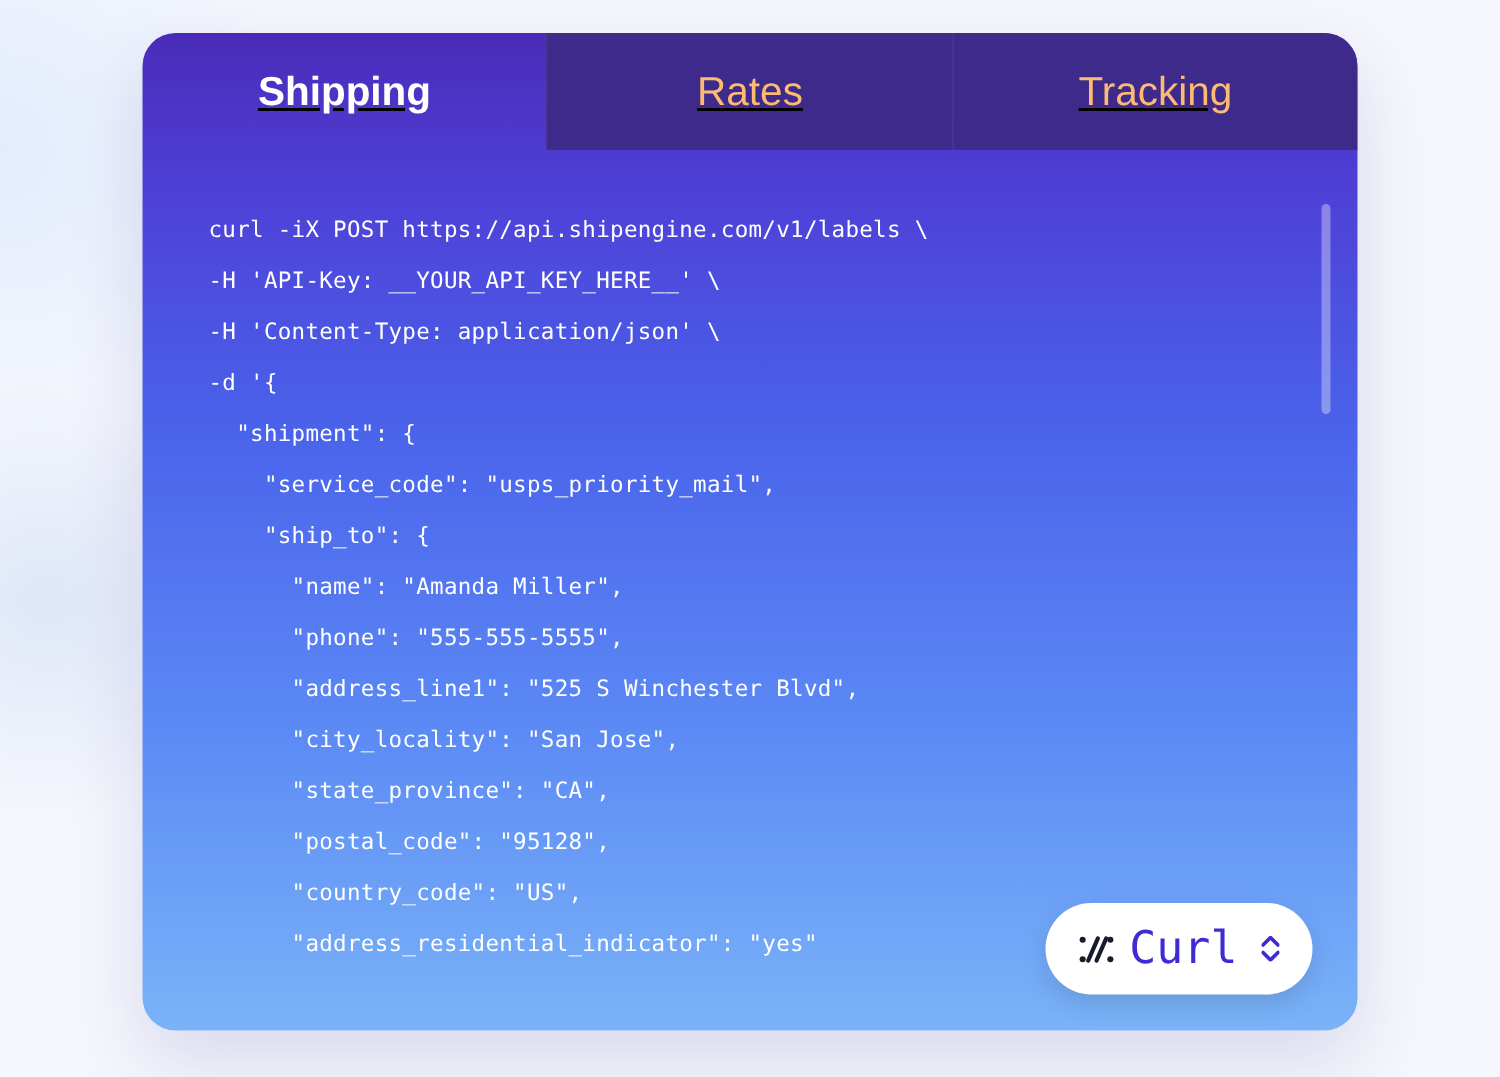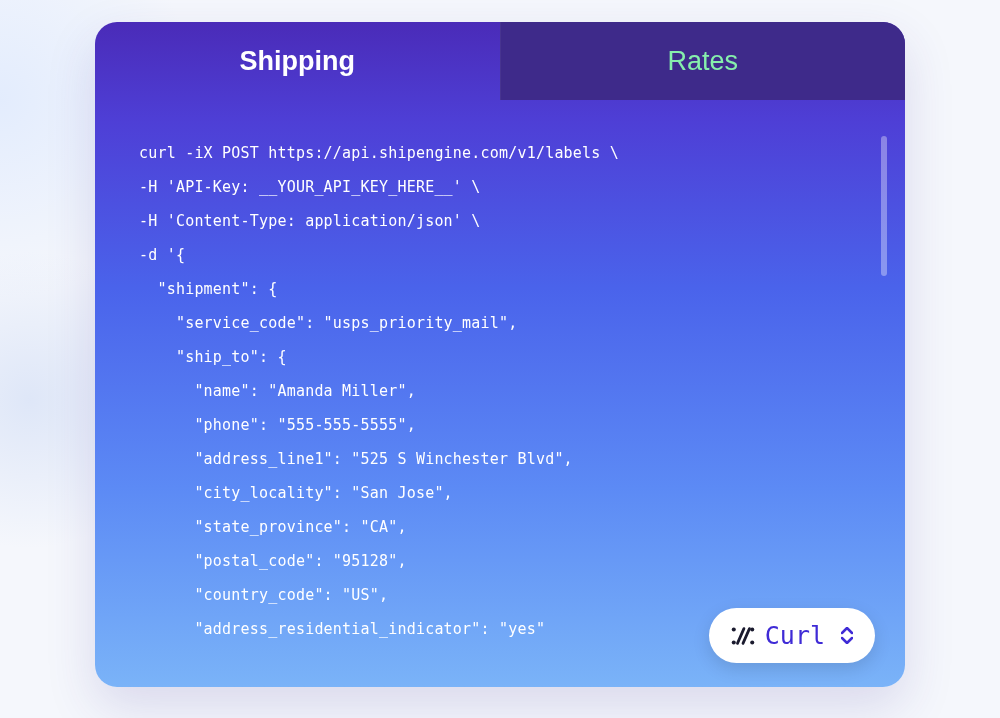--- a/index.html
+++ b/index.html
@@ -36,29 +36,30 @@
       width: 810px;
       height: 665px;
       border-radius: 22px;
       overflow: hidden;
       background: linear-gradient(180deg, #4a2bb8 0%, #4e3fd6 15%, #4a63eb 40%, #5c8af5 70%, #7ab3f8 100%);
       box-shadow: 0 20px 50px rgba(60,50,150,0.15);
     }
     .tabs {
       display: flex;
       height: 78px;
+      text-decoration: underline;
     }
     .tab {
       flex: 1;
       display: flex;
       align-items: center;
       justify-content: center;
       font-size: 27px;
       font-weight: 500;
-      color: #86efac;
+      color: #fdba74;
       cursor: pointer;
       background: #3e2a8a;
     }
     .tab.active {
       background: transparent;
       color: #ffffff;
       font-weight: 600;
     }
     .tab:nth-child(2) {
       border-left: 1px solid rgba(255,255,255,0.05);
@@ -96,21 +97,21 @@
       border-radius: 999px;
       padding: 13px 22px;
       display: flex;
       align-items: center;
       gap: 10px;
       box-shadow: 0 6px 18px rgba(0,0,0,0.12);
       cursor: pointer;
     }
     .lang-selector .label {
       font-family: "SF Mono", "Menlo", "Monaco", monospace;
-      font-size: 25px;
+      font-size: 30px;
       font-weight: 500;
       color: #3f2bd6;
     }
     .slash-icon {
       width: 24px;
       height: 24px;
       display: flex;
       align-items: center;
       justify-content: center;
       color: #1a1a2e;
@@ -131,20 +132,21 @@
 </head>
 <body>
 
 <div class="bg-blob-1"></div>
 <div class="bg-blob-2"></div>
 
 <div class="panel">
   <div class="tabs">
     <div class="tab active">Shipping</div>
     <div class="tab">Rates</div>
+    <div class="tab">Tracking</div>
   </div>
   <div class="code-area">
     <pre class="code">curl -iX POST https://api.shipengine.com/v1/labels \
 -H 'API-Key: __YOUR_API_KEY_HERE__' \
 -H 'Content-Type: application/json' \
 -d '{
   "shipment": {
     "service_code": "usps_priority_mail",
     "ship_to": {
       "name": "Amanda Miller",

